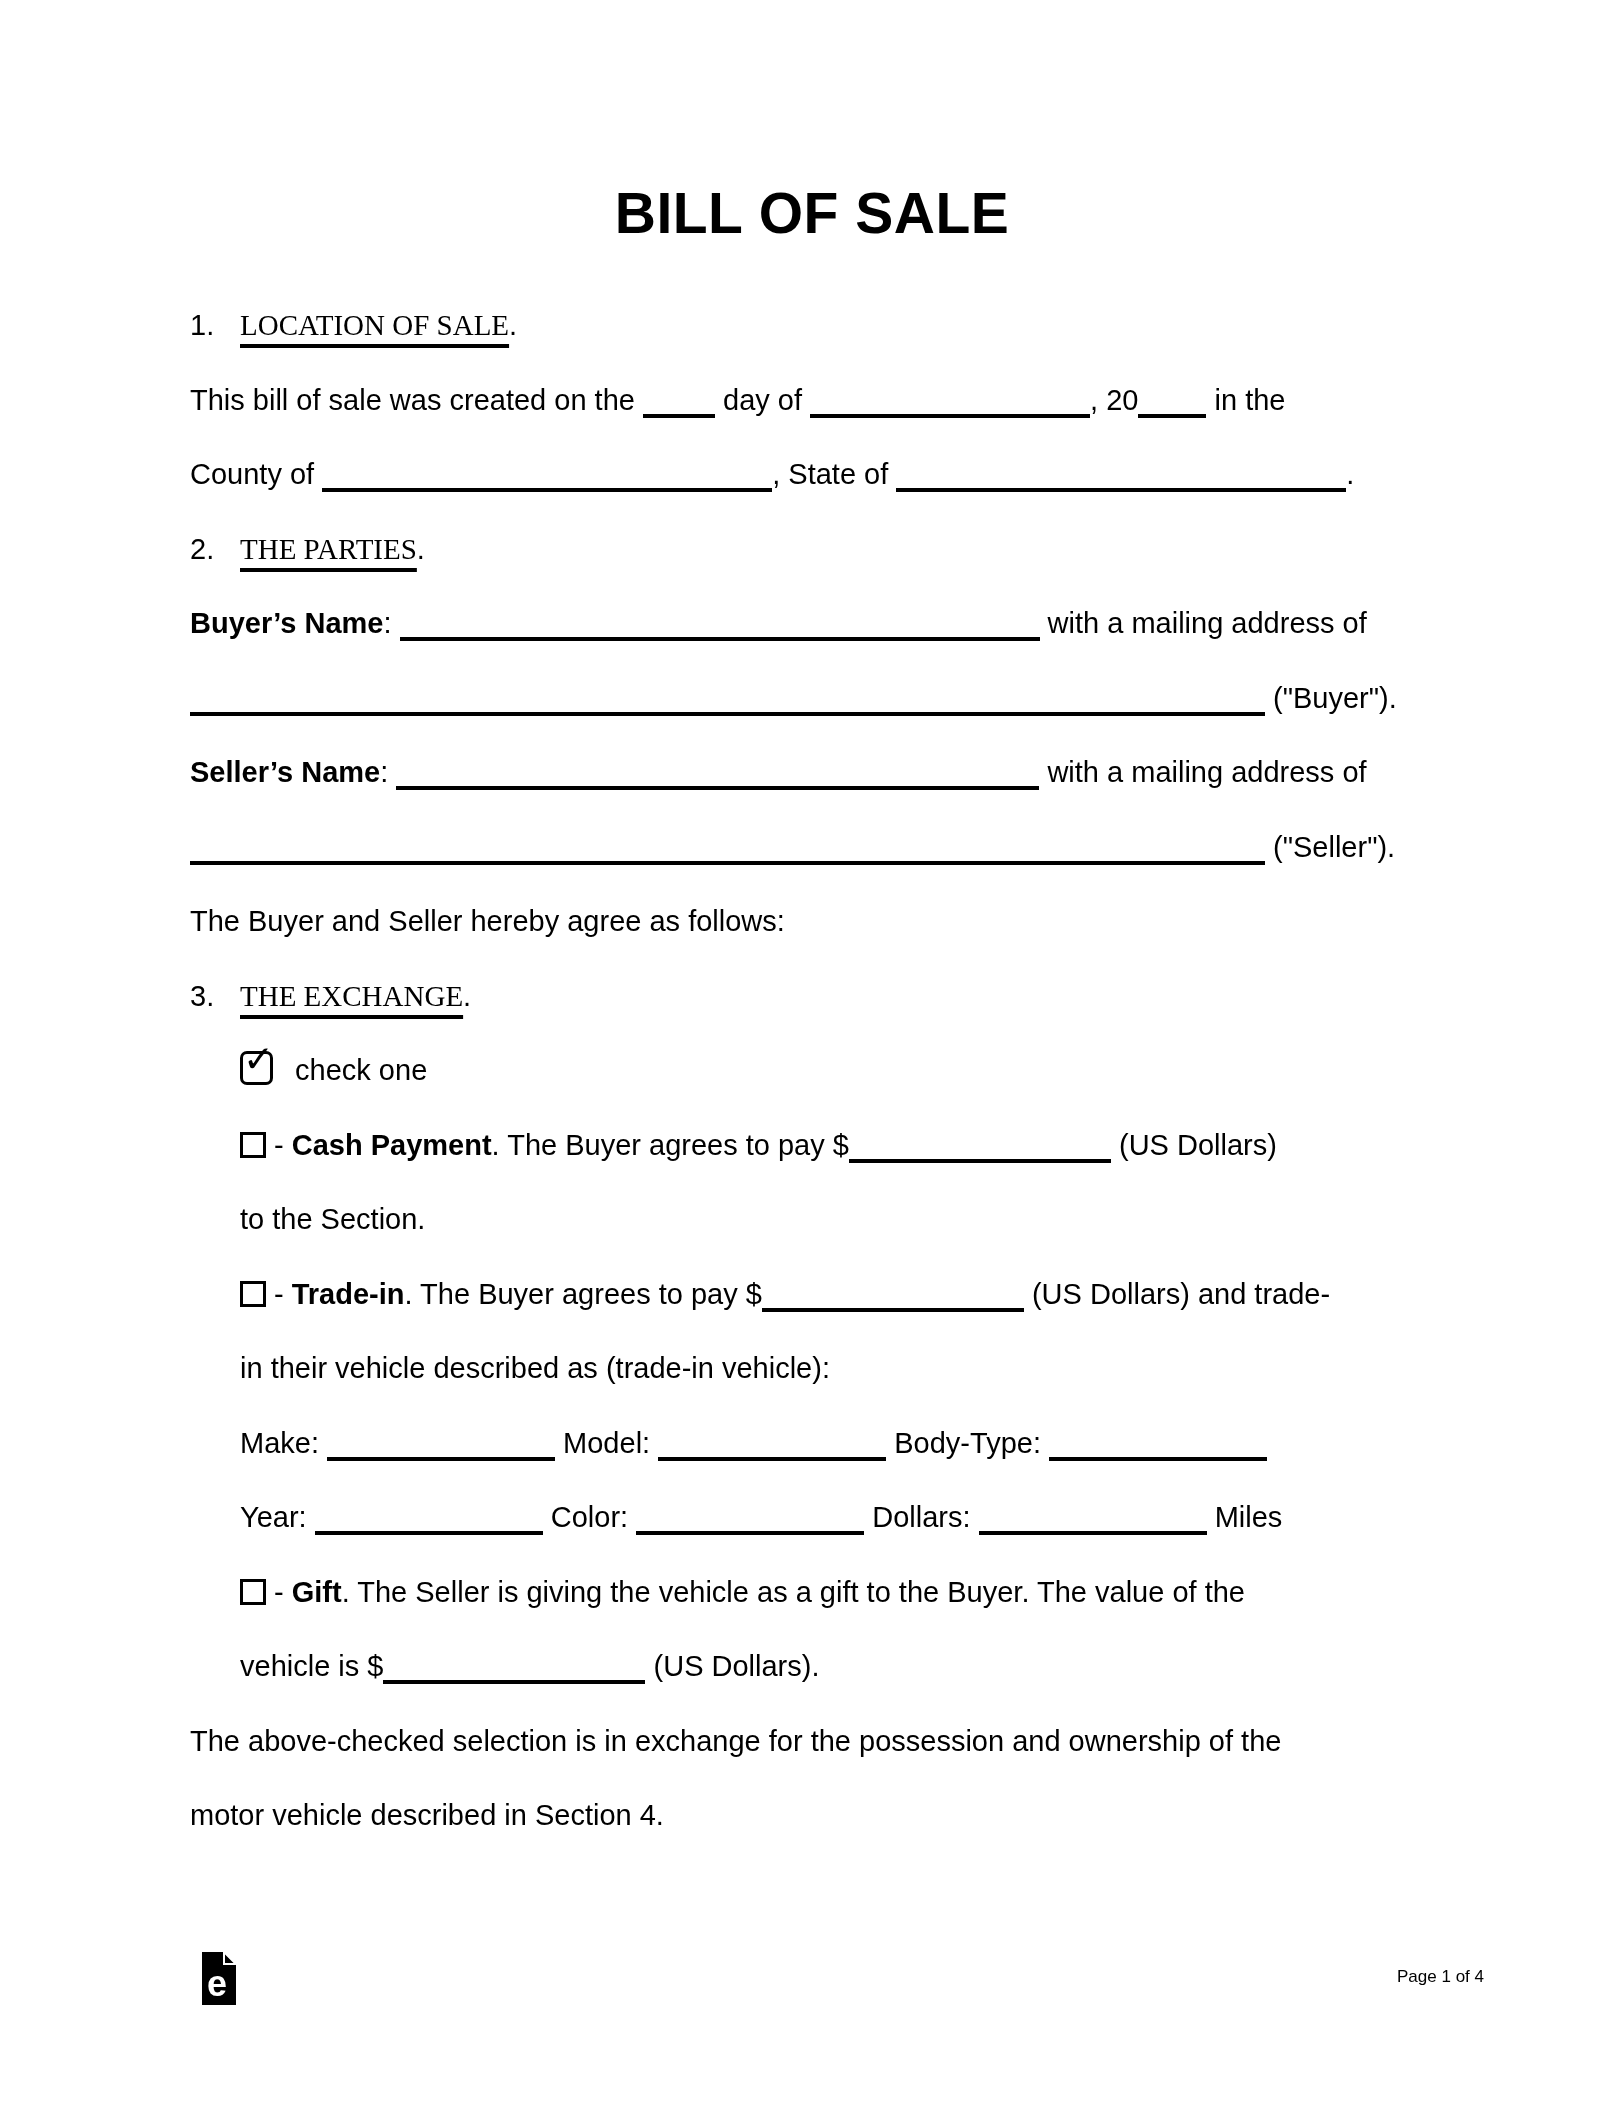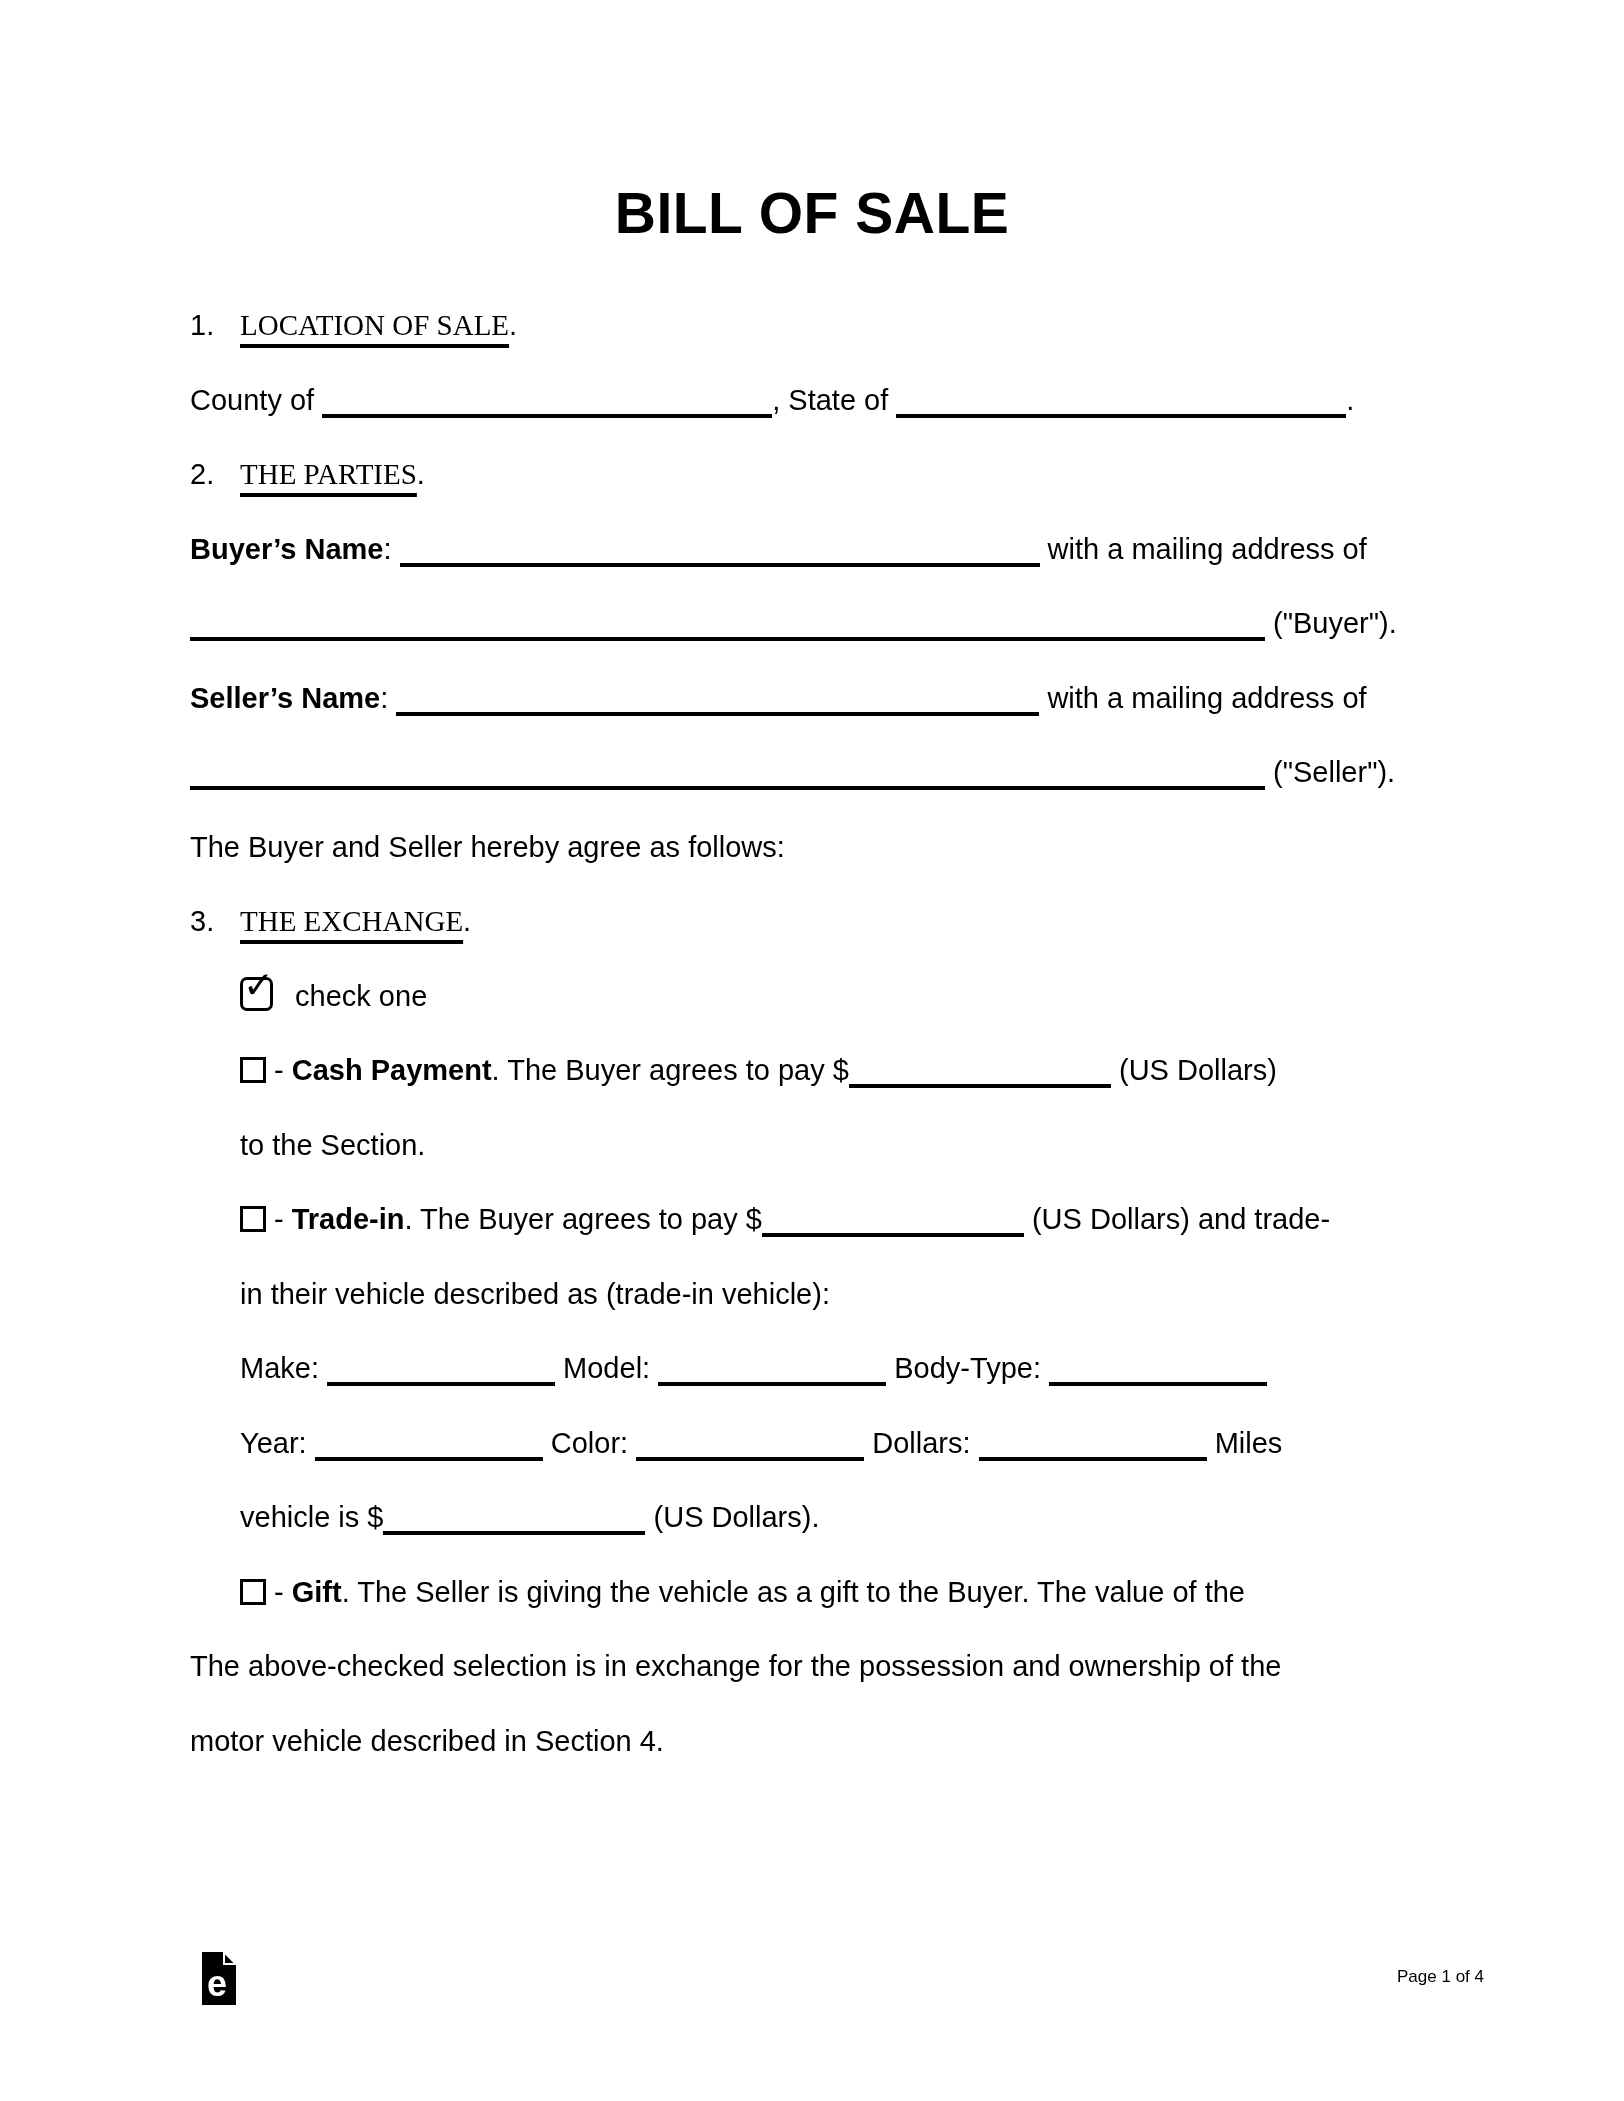--- a/index.html
+++ b/index.html
@@ -58,37 +58,38 @@
 </style>
 </head>
 <body>
 
 <div class="page">
 
   <div class="doc-title">BILL OF SALE</div>
 
   <div id="content">
       <div class="line heading"><span class="h-num">1.</span><span class="h-label">LOCATION OF SALE</span><span>.</span></div>
+      <div class="line body"><span>This bill of sale was created on the </span><span class="blank" style="width: 72px;"></span><span> day of </span><span class="blank" style="width: 280px;"></span><span>, 20</span><span class="blank" style="width: 68px;"></span><span> in the</span></div>
       <div class="line body"><span>County of </span><span class="blank" style="width: 450px;"></span><span>, State of </span><span class="blank" style="width: 450px;"></span><span>.</span></div>
       <div class="line heading"><span class="h-num">2.</span><span class="h-label">THE PARTIES</span><span>.</span></div>
       <div class="line body"><span class="bold">Buyer’s Name</span><span>: </span><span class="blank" style="width: 640px;"></span><span> with a mailing address of</span></div>
       <div class="line body"><span class="blank" style="width: 1075px;"></span><span> ("Buyer").</span></div>
       <div class="line body"><span class="bold">Seller’s Name</span><span>: </span><span class="blank" style="width: 643px;"></span><span> with a mailing address of</span></div>
       <div class="line body"><span class="blank" style="width: 1075px;"></span><span> ("Seller").</span></div>
       <div class="line body"><span>The Buyer and Seller hereby agree as follows:</span></div>
       <div class="line heading"><span class="h-num">3.</span><span class="h-label">THE EXCHANGE</span><span>.</span></div>
       <div class="line indent"><span class="cb checked"><span class="check-mark">✓</span></span><span> check one</span></div>
       <div class="line indent"><span class="cb"></span><span>- </span><span class="bold">Cash Payment</span><span>. The Buyer agrees to pay $</span><span class="blank" style="width: 262px;"></span><span> (US Dollars)</span></div>
       <div class="line indent"><span>to the Section.</span></div>
       <div class="line indent"><span class="cb"></span><span>- </span><span class="bold">Trade-in</span><span>. The Buyer agrees to pay $</span><span class="blank" style="width: 262px;"></span><span> (US Dollars) and trade-</span></div>
       <div class="line indent"><span>in their vehicle described as (trade-in vehicle):</span></div>
       <div class="line indent"><span>Make: </span><span class="blank" style="width: 228px;"></span><span> Model: </span><span class="blank" style="width: 228px;"></span><span> Body-Type: </span><span class="blank" style="width: 218px;"></span></div>
       <div class="line indent"><span>Year: </span><span class="blank" style="width: 228px;"></span><span> Color: </span><span class="blank" style="width: 228px;"></span><span> Dollars: </span><span class="blank" style="width: 228px;"></span><span> Miles</span></div>
+      <div class="line indent"><span class="cb"></span><span>- </span><span class="bold">Gift</span><span>. The Seller is giving the vehicle as a gift to the Buyer. The value of the</span></div>
       <div class="line indent"><span>vehicle is $</span><span class="blank" style="width: 262px;"></span><span> (US Dollars).</span></div>
-      <div class="line indent"><span class="cb"></span><span>- </span><span class="bold">Gift</span><span>. The Seller is giving the vehicle as a gift to the Buyer. The value of the</span></div>
       <div class="line body"><span>The above-checked selection is in exchange for the possession and ownership of the</span></div>
       <div class="line body"><span>motor vehicle described in Section 4.</span></div>
     </div>
 
   <div class="footer-logo">
     <svg width="34" height="53" viewBox="0 0 34 53">
       <path d="M0 0 H22 L34 12 V53 H0 Z" fill="#000"></path>
       <path d="M22 0 L22 12 L34 12 Z" fill="#000" stroke="#fff" stroke-width="2"></path>
       <text x="15" y="44" font-size="36" font-weight="bold" fill="#fff" text-anchor="middle" font-family="Liberation Sans, sans-serif">e</text>
     </svg>

